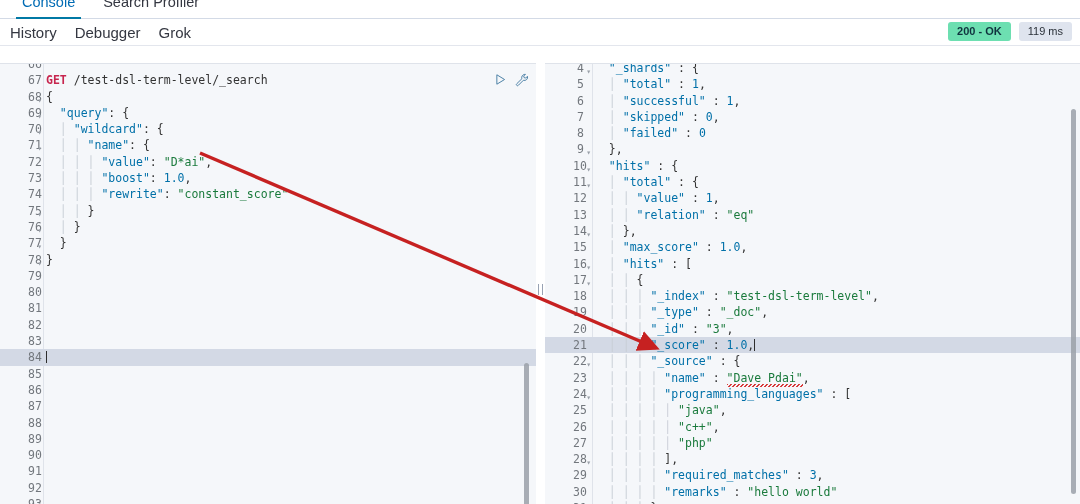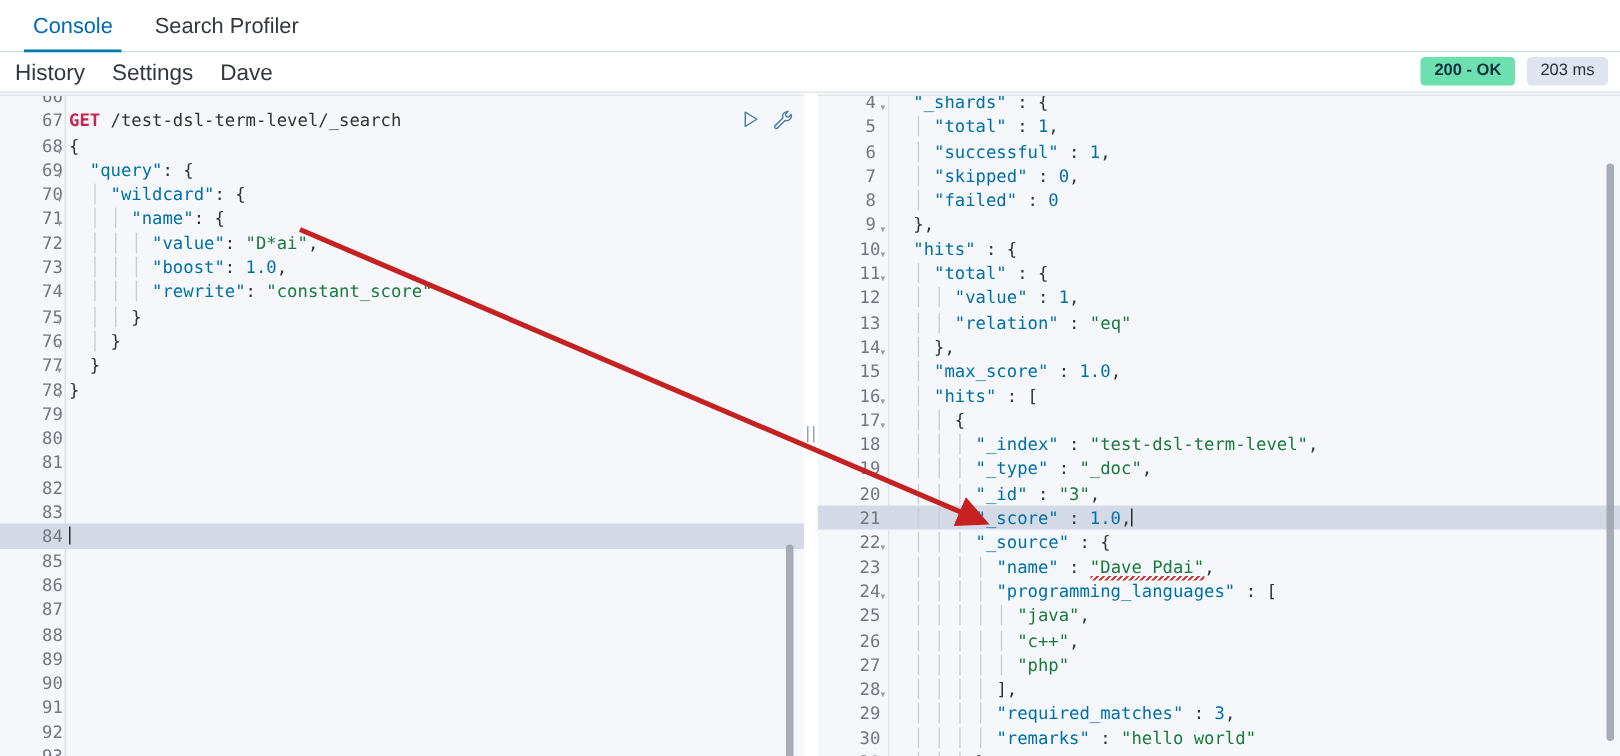--- a/index.html
+++ b/index.html
@@ -7,21 +7,21 @@
     width:1080px;height:504px;
     background:#ffffff;
     font-family:"Liberation Sans", sans-serif;
     overflow:hidden;
     position:relative;
   }
   .app{width:1080px;height:504px;position:relative;overflow:hidden;background:#fff;}
 
   
   .tabbar{
-    height:35px;display:flex;align-items:flex-end;
+    height:19px;display:flex;align-items:flex-end;
     border-bottom:1px solid #d3dae6;
     background:#fff;padding-left:8px;box-sizing:border-box;
   }
   .tab{
     font-size:14.5px;color:#343741;padding:0 14px 9px 14px;
     cursor:pointer;position:relative;line-height:1;
     display:flex;align-items:center;
   }
   .tab.active{color:#006bb4;font-weight:400;}
   .tab.active::after{
@@ -142,25 +142,25 @@
       <div class="tab active">
         <span>Console</span>
       </div>
       <div class="tab">
         <span>Search Profiler</span>
       </div>
     </div>
 
   <div class="toolbar">
     <span class="tb-item">History</span>
-    <span class="tb-item">Settings</span>
-    <span class="tb-item">Dave</span>
+    <span class="tb-item">Debugger</span>
+    <span class="tb-item">Grok</span>
     <span class="status-wrap">
       <span class="badge-ok">200 - OK</span>
-      <span class="badge-ms">203 ms</span>
+      <span class="badge-ms">119 ms</span>
     </span>
   </div>
 
   <div class="editors">
 
     <div class="pane pane-left">
       <div class="gutter-line"></div>
       <div class="code" id="left-code" style="top: -8px;"><div class="row"><div class="ln">66</div><div class="txt"></div></div><div class="row"><div class="ln">67</div><div class="txt"><span class="k-method">GET</span><span class="k-url"> /test-dsl-term-level/_search</span></div></div><div class="row"><div class="ln" style="position: relative;">68<span class="fold" style="right: 2px; top: 4px;">▾</span></div><div class="txt"><span class="k-brace">{</span></div></div><div class="row"><div class="ln" style="position: relative;">69<span class="fold" style="right: 2px; top: 4px;">▾</span></div><div class="txt"><span class="k-punct">  </span><span class="k-key">"query"</span><span class="k-punct">: {</span></div></div><div class="row"><div class="ln" style="position: relative;">70<span class="fold" style="right: 2px; top: 4px;">▾</span></div><div class="txt"><span class="indent-guide">  │ </span><span class="k-key">"wildcard"</span><span class="k-punct">: {</span></div></div><div class="row"><div class="ln" style="position: relative;">71<span class="fold" style="right: 2px; top: 4px;">▾</span></div><div class="txt"><span class="indent-guide">  │ │ </span><span class="k-key">"name"</span><span class="k-punct">: {</span></div></div><div class="row"><div class="ln">72</div><div class="txt"><span class="indent-guide">  │ │ │ </span><span class="k-key">"value"</span><span class="k-punct">: </span><span class="k-str">"D*ai"</span><span class="k-punct">,</span></div></div><div class="row"><div class="ln">73</div><div class="txt"><span class="indent-guide">  │ │ │ </span><span class="k-key">"boost"</span><span class="k-punct">: </span><span class="k-num">1.0</span><span class="k-punct">,</span></div></div><div class="row"><div class="ln">74</div><div class="txt"><span class="indent-guide">  │ │ │ </span><span class="k-key">"rewrite"</span><span class="k-punct">: </span><span class="k-str">"constant_score"</span></div></div><div class="row"><div class="ln" style="position: relative;">75<span class="fold" style="right: 2px; top: 4px;">▾</span></div><div class="txt"><span class="indent-guide">  │ │ </span><span class="k-brace">}</span></div></div><div class="row"><div class="ln" style="position: relative;">76<span class="fold" style="right: 2px; top: 4px;">▾</span></div><div class="txt"><span class="indent-guide">  │ </span><span class="k-brace">}</span></div></div><div class="row"><div class="ln" style="position: relative;">77<span class="fold" style="right: 2px; top: 4px;">▾</span></div><div class="txt"><span class="indent-guide">  </span><span class="k-brace">}</span></div></div><div class="row"><div class="ln" style="position: relative;">78<span class="fold" style="right: 2px; top: 4px;">▾</span></div><div class="txt"><span class="k-brace">}</span></div></div><div class="row"><div class="ln">79</div><div class="txt"></div></div><div class="row"><div class="ln">80</div><div class="txt"></div></div><div class="row"><div class="ln">81</div><div class="txt"></div></div><div class="row"><div class="ln">82</div><div class="txt"></div></div><div class="row"><div class="ln">83</div><div class="txt"></div></div><div class="row hl"><div class="ln">84</div><div class="txt"><span class="caret"></span></div></div><div class="row"><div class="ln">85</div><div class="txt"></div></div><div class="row"><div class="ln">86</div><div class="txt"></div></div><div class="row"><div class="ln">87</div><div class="txt"></div></div><div class="row"><div class="ln">88</div><div class="txt"></div></div><div class="row"><div class="ln">89</div><div class="txt"></div></div><div class="row"><div class="ln">90</div><div class="txt"></div></div><div class="row"><div class="ln">91</div><div class="txt"></div></div><div class="row"><div class="ln">92</div><div class="txt"></div></div><div class="row"><div class="ln">93</div><div class="txt"></div></div></div>
 
       <div class="actions">

